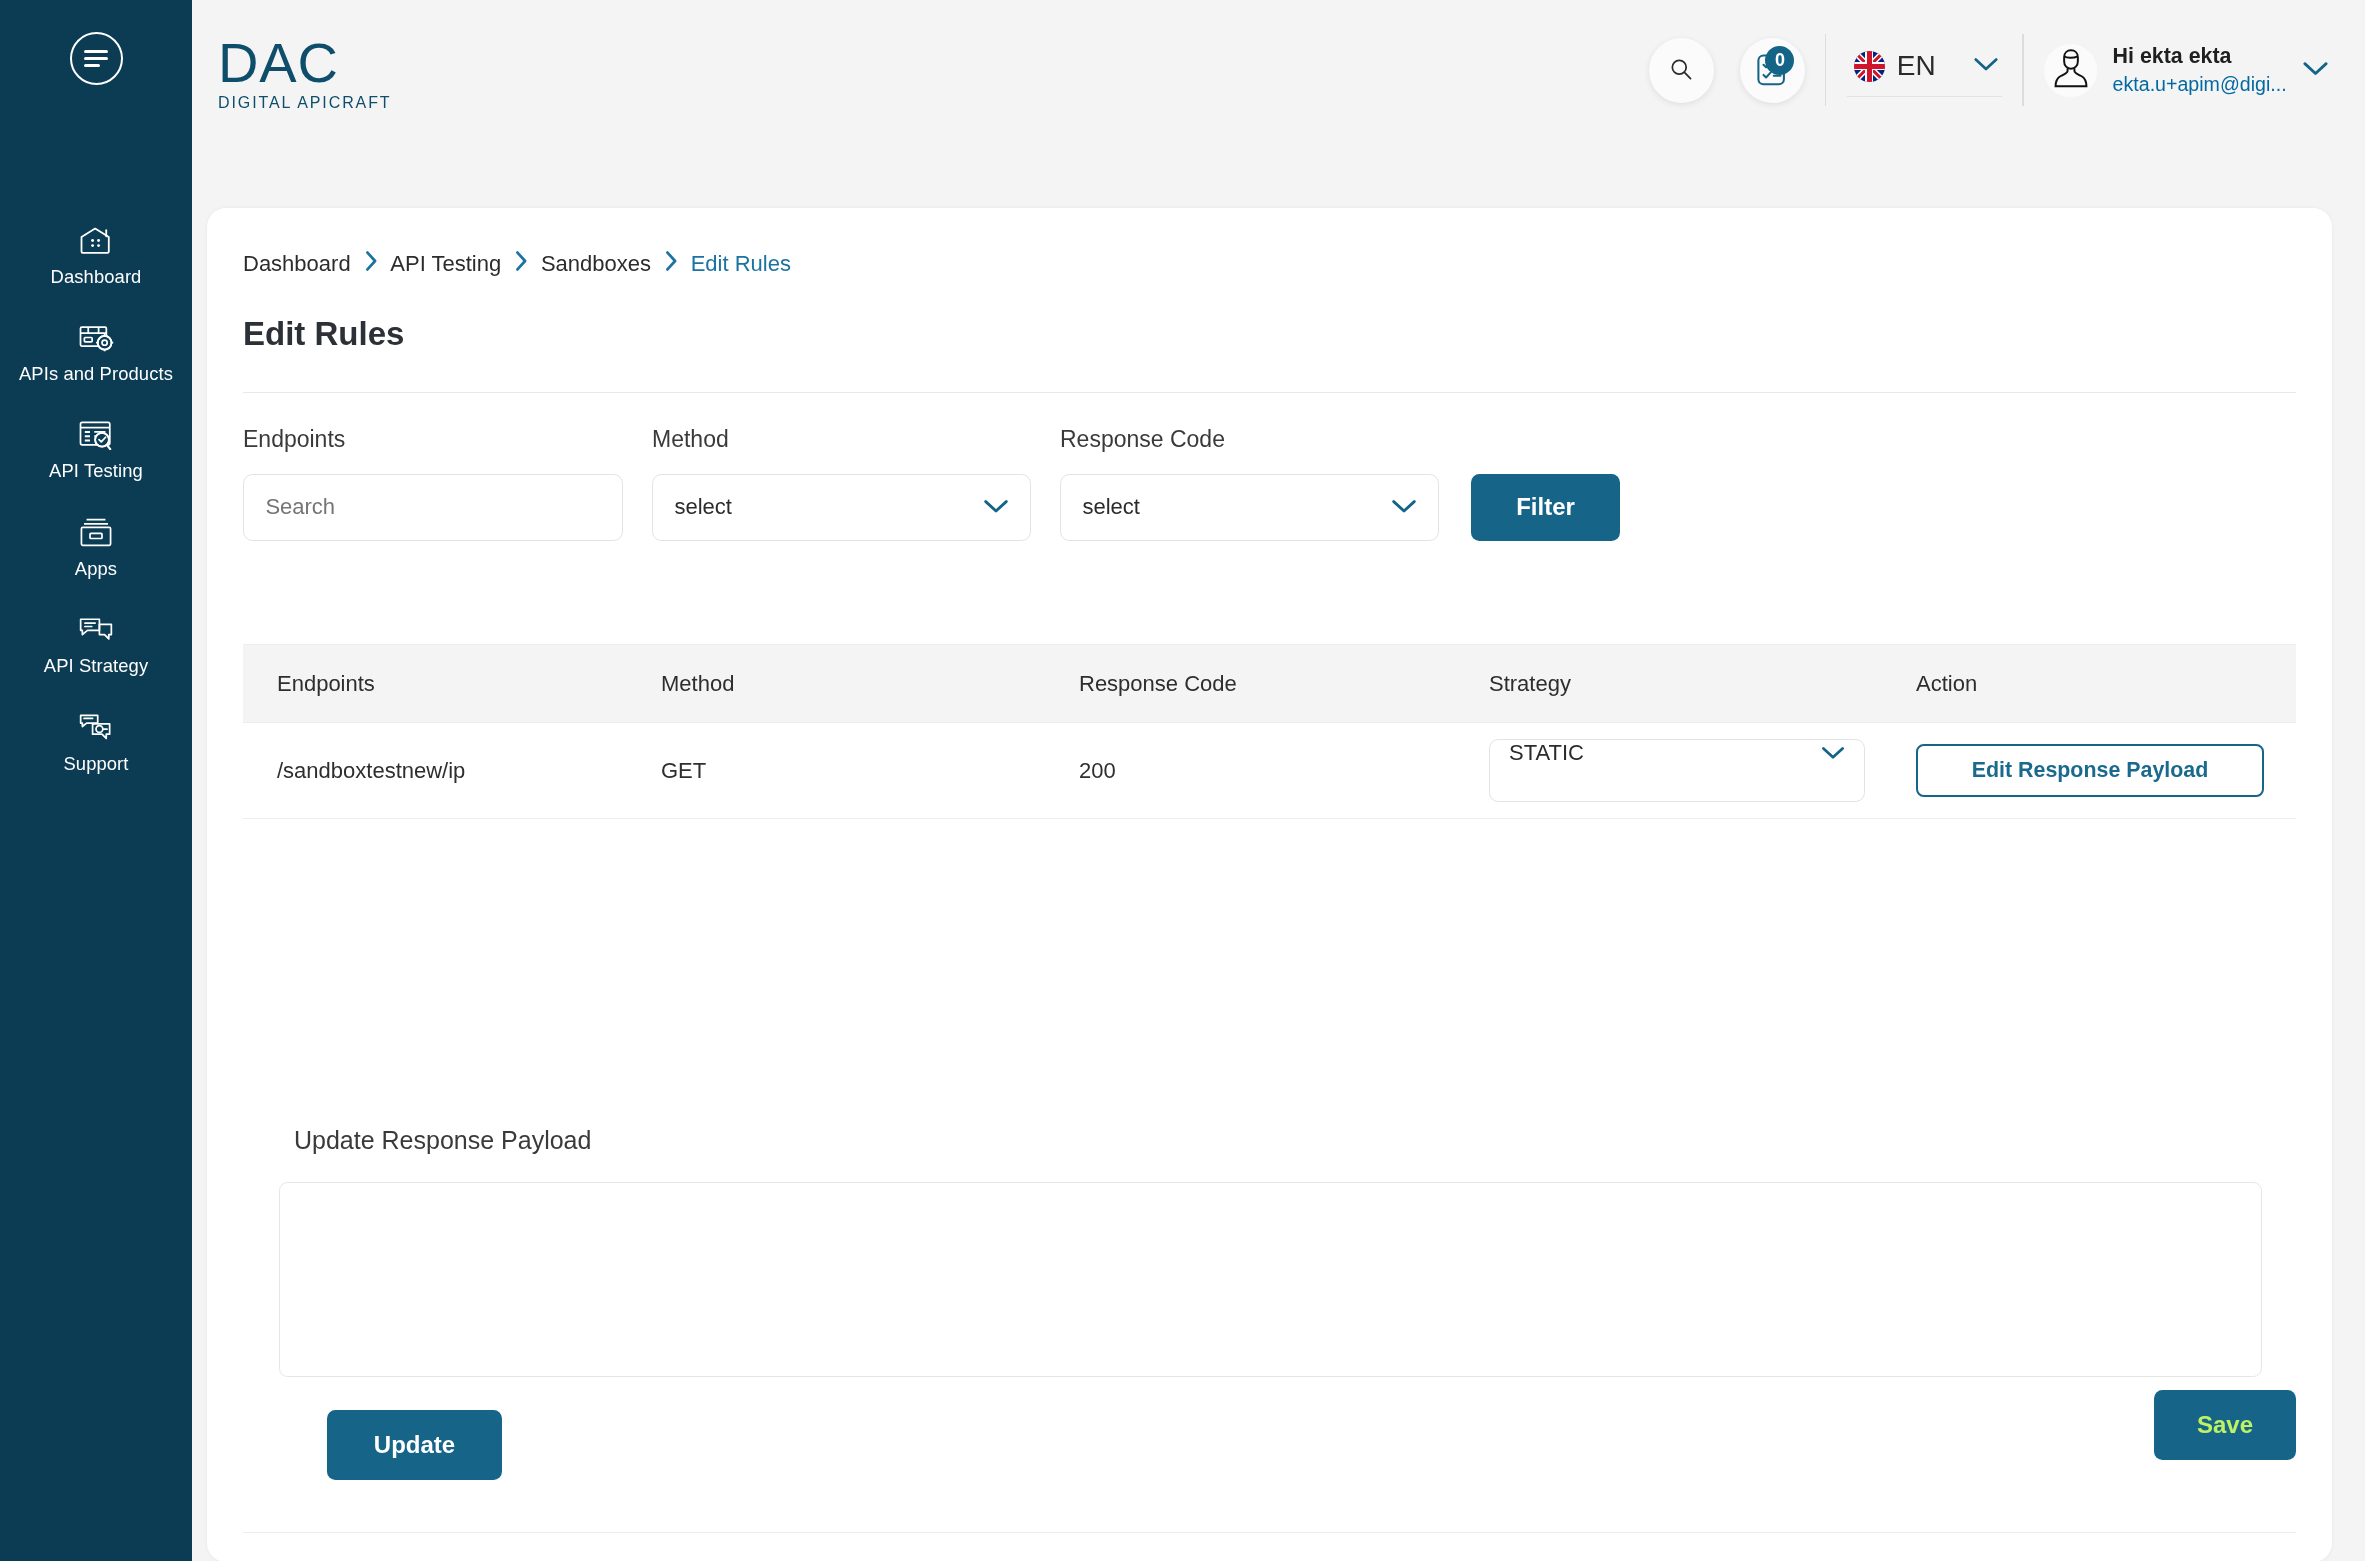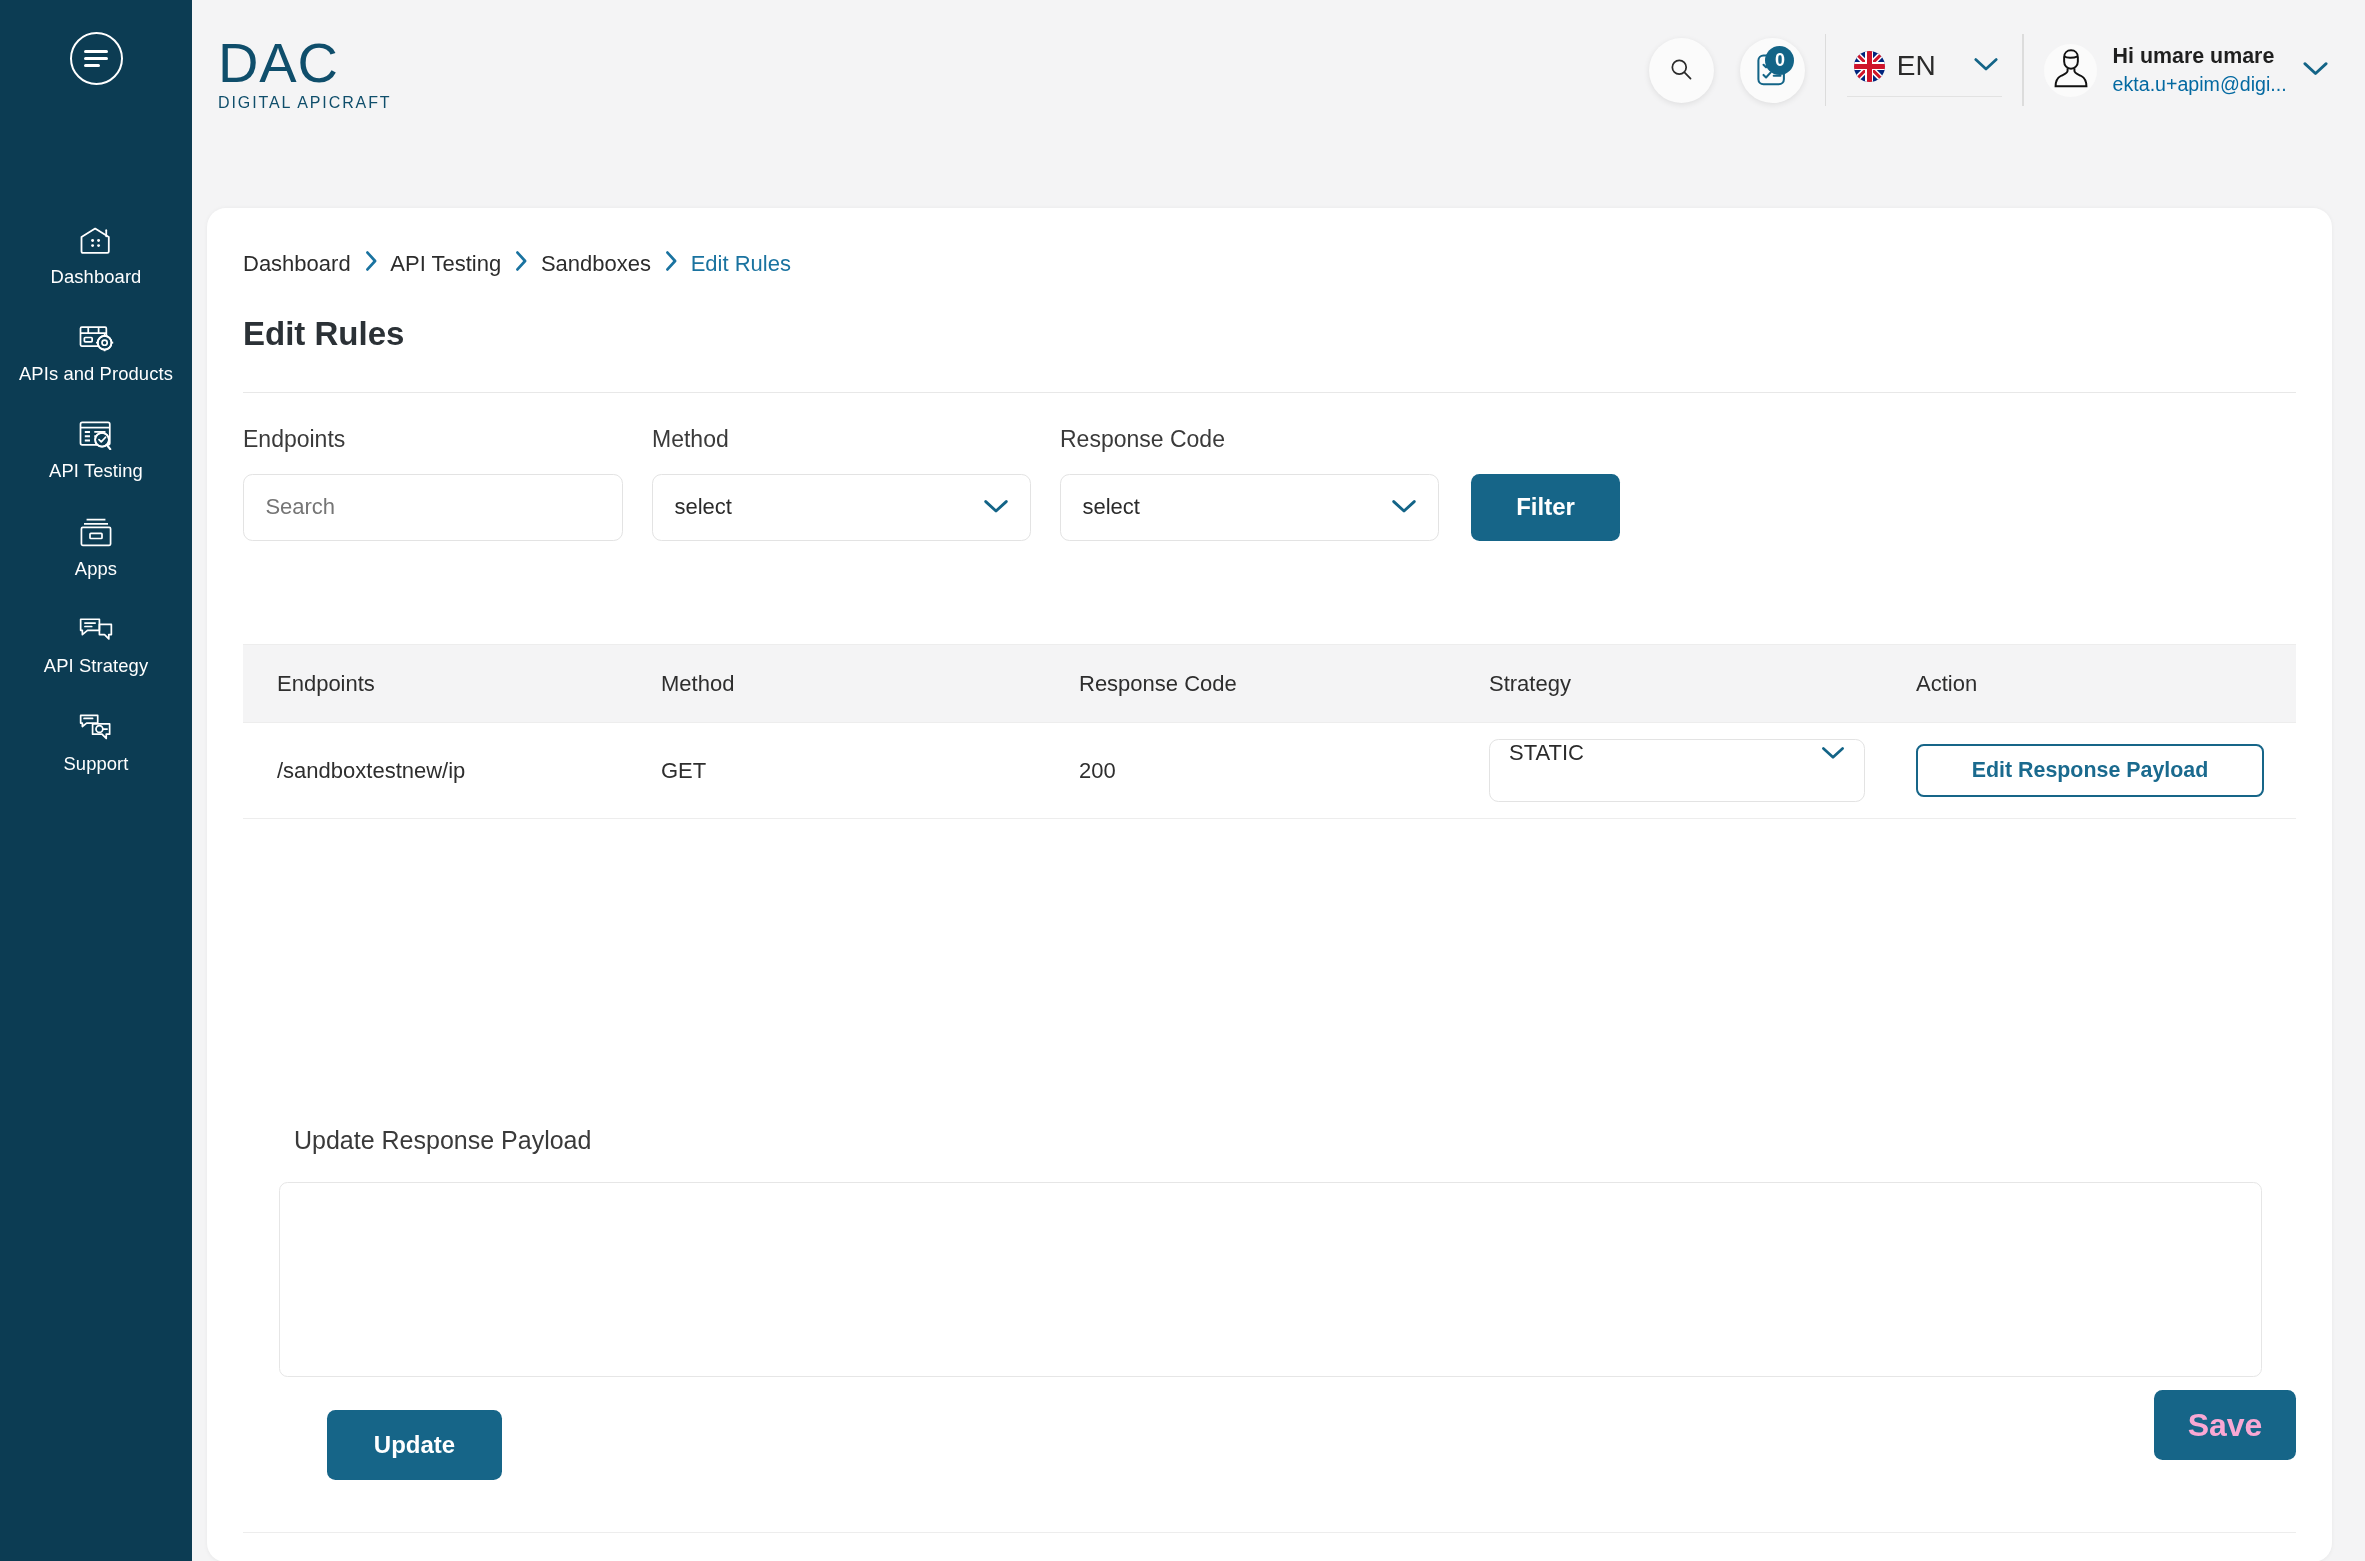--- a/index.html
+++ b/index.html
@@ -235,22 +235,22 @@
     background: #166588; color: #fff; border: none;
     font-size: 24px; font-weight: 700;
     cursor: pointer;
     font-family: "Liberation Sans", sans-serif;
     margin-left: 48px;
   }
 
   #save-btn {
     position: absolute; right: 36px; top: 1182px;
     width: 142px; height: 70px; border-radius: 8.5px;
-    background: #166588; color: #f9a8d4; border: none;
-    font-size: 32px; font-weight: 700;
+    background: #166588; color: #bef264; border: none;
+    font-size: 24px; font-weight: 700;
     cursor: pointer;
     font-family: "Liberation Sans", sans-serif;
   }
 </style>
 </head>
 <body>
 
 <div id="sidebar">
 
   <div id="hamburger-wrap">
@@ -402,21 +402,21 @@
 
     <div id="user-area">
       <span id="avatar">
         <svg width="48" height="50" viewBox="0 0 56 58" fill="none" stroke="#111111" stroke-width="2.3">
           <path d="M20 14c0-5 3.5-8 8-8s8 3 8 8v5c0 5-3.5 8.5-8 8.5S20 24 20 19z"></path>
           <path d="M20 13c3 2 10 2.5 16 0"></path>
           <path d="M24 27v3c0 3-4.5 4-8 6-4 2.2-6 5.5-6 12h36c0-6.5-2-9.8-6-12-3.5-2-8-3-8-6v-3"></path>
         </svg>
       </span>
       <span id="user-text">
-        <span id="user-name">Hi umare umare</span>
+        <span id="user-name">Hi ekta ekta</span>
         <span id="user-email">ekta.u+apim@digi...</span>
       </span>
       <span class="chev">
         <svg width="27" height="16" viewBox="0 0 30 18" fill="none" stroke="#136487" stroke-width="3.2">
           <path d="M3 3l12 11L27 3" stroke-linecap="round" stroke-linejoin="round"></path>
         </svg>
       </span>
     </div>
 
   </div>

